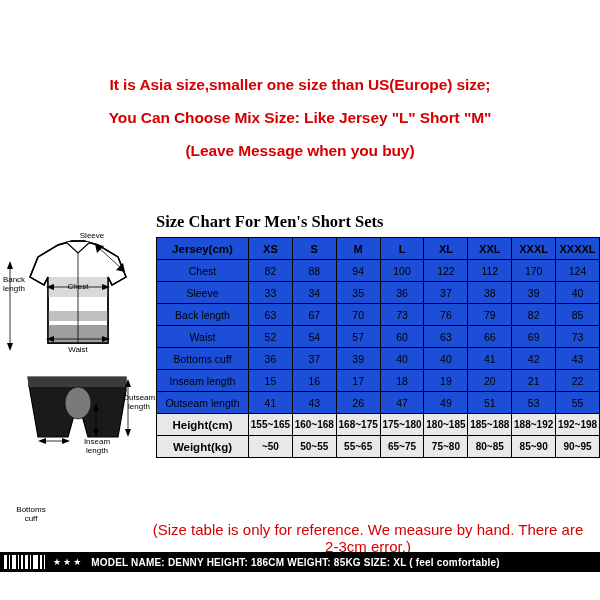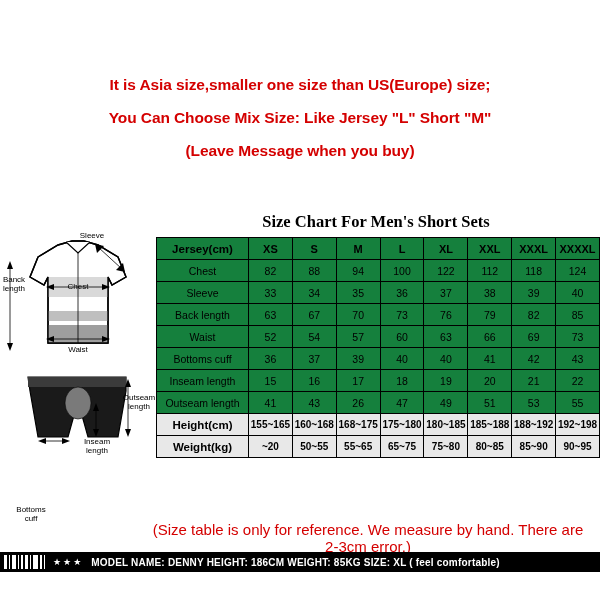--- a/index.html
+++ b/index.html
@@ -32,36 +32,36 @@
   .notice div {
     white-space: nowrap;
   }
 
   
   .chart-title {
     position: absolute;
     left: 156px;
     top: 212px;
     width: 440px;
-    text-align: center;
+    text-align: left;
     font-size: 16.5px;
     font-weight: bold;
     color: #000;
     font-family: "Liberation Serif", serif;
   }
 
   
   table.size-chart {
     position: absolute;
     left: 156px;
     top: 237px;
     border-collapse: collapse;
     font-size: 10.5px;
     color: #000;
-    background: #15803d;
+    background: #1d4ed8;
   }
   table.size-chart td, table.size-chart th {
     border: 1px solid #000;
     text-align: center;
     padding: 0;
     height: 21px;
     font-weight: normal;
   }
   table.size-chart .rowhead {
     width: 92px;
@@ -235,21 +235,21 @@
     </tr>
 
     <tr>
       <td class="rowhead">Chest</td>
       <td>82</td>
       <td>88</td>
       <td>94</td>
       <td>100</td>
       <td>122</td>
       <td>112</td>
-      <td>118</td>
+      <td>170</td>
       <td>124</td>
     </tr>
 
     <tr>
       <td class="rowhead">Sleeve</td>
       <td>33</td>
       <td>34</td>
       <td>35</td>
       <td>36</td>
       <td>37</td>
@@ -327,21 +327,21 @@
       <td>168~175</td>
       <td>175~180</td>
       <td>180~185</td>
       <td>185~188</td>
       <td>188~192</td>
       <td>192~198</td>
     </tr>
 
     <tr class="shade">
       <td class="rowhead">Weight(kg)</td>
-      <td>~20</td>
+      <td>~50</td>
       <td>50~55</td>
       <td>55~65</td>
       <td>65~75</td>
       <td>75~80</td>
       <td>80~85</td>
       <td>85~90</td>
       <td>90~95</td>
     </tr>
   </tbody>
 </table>

